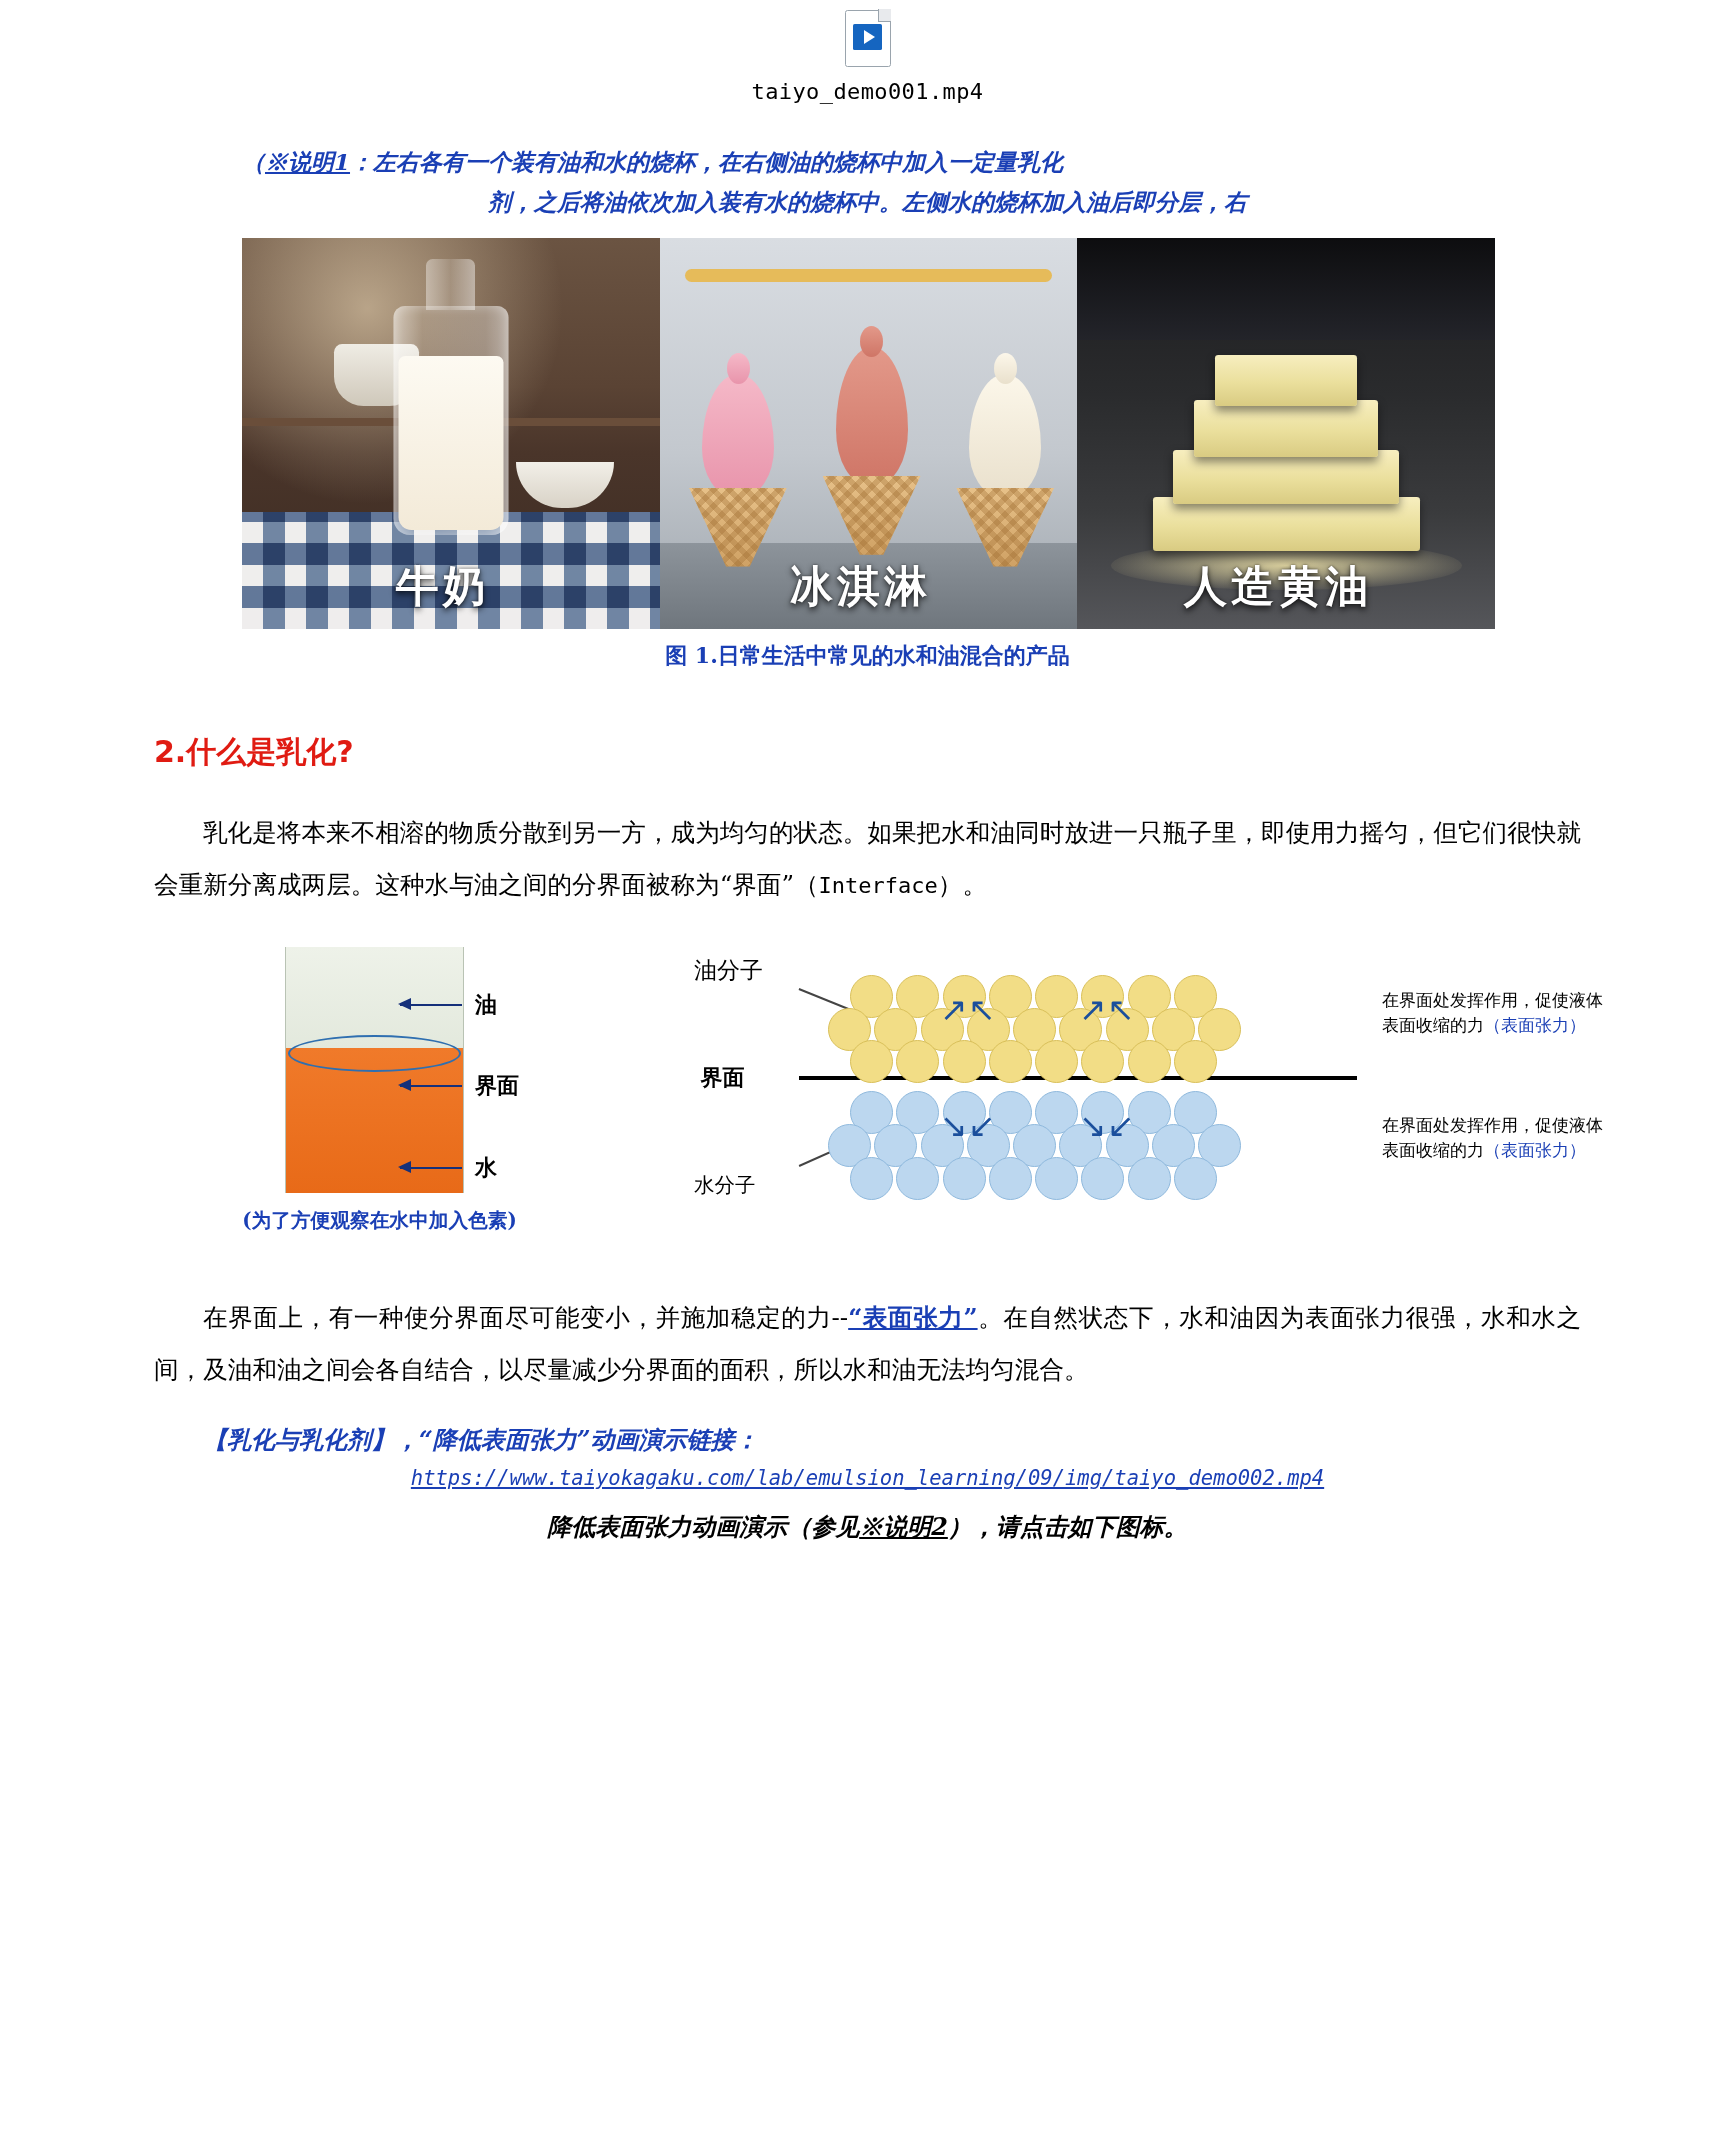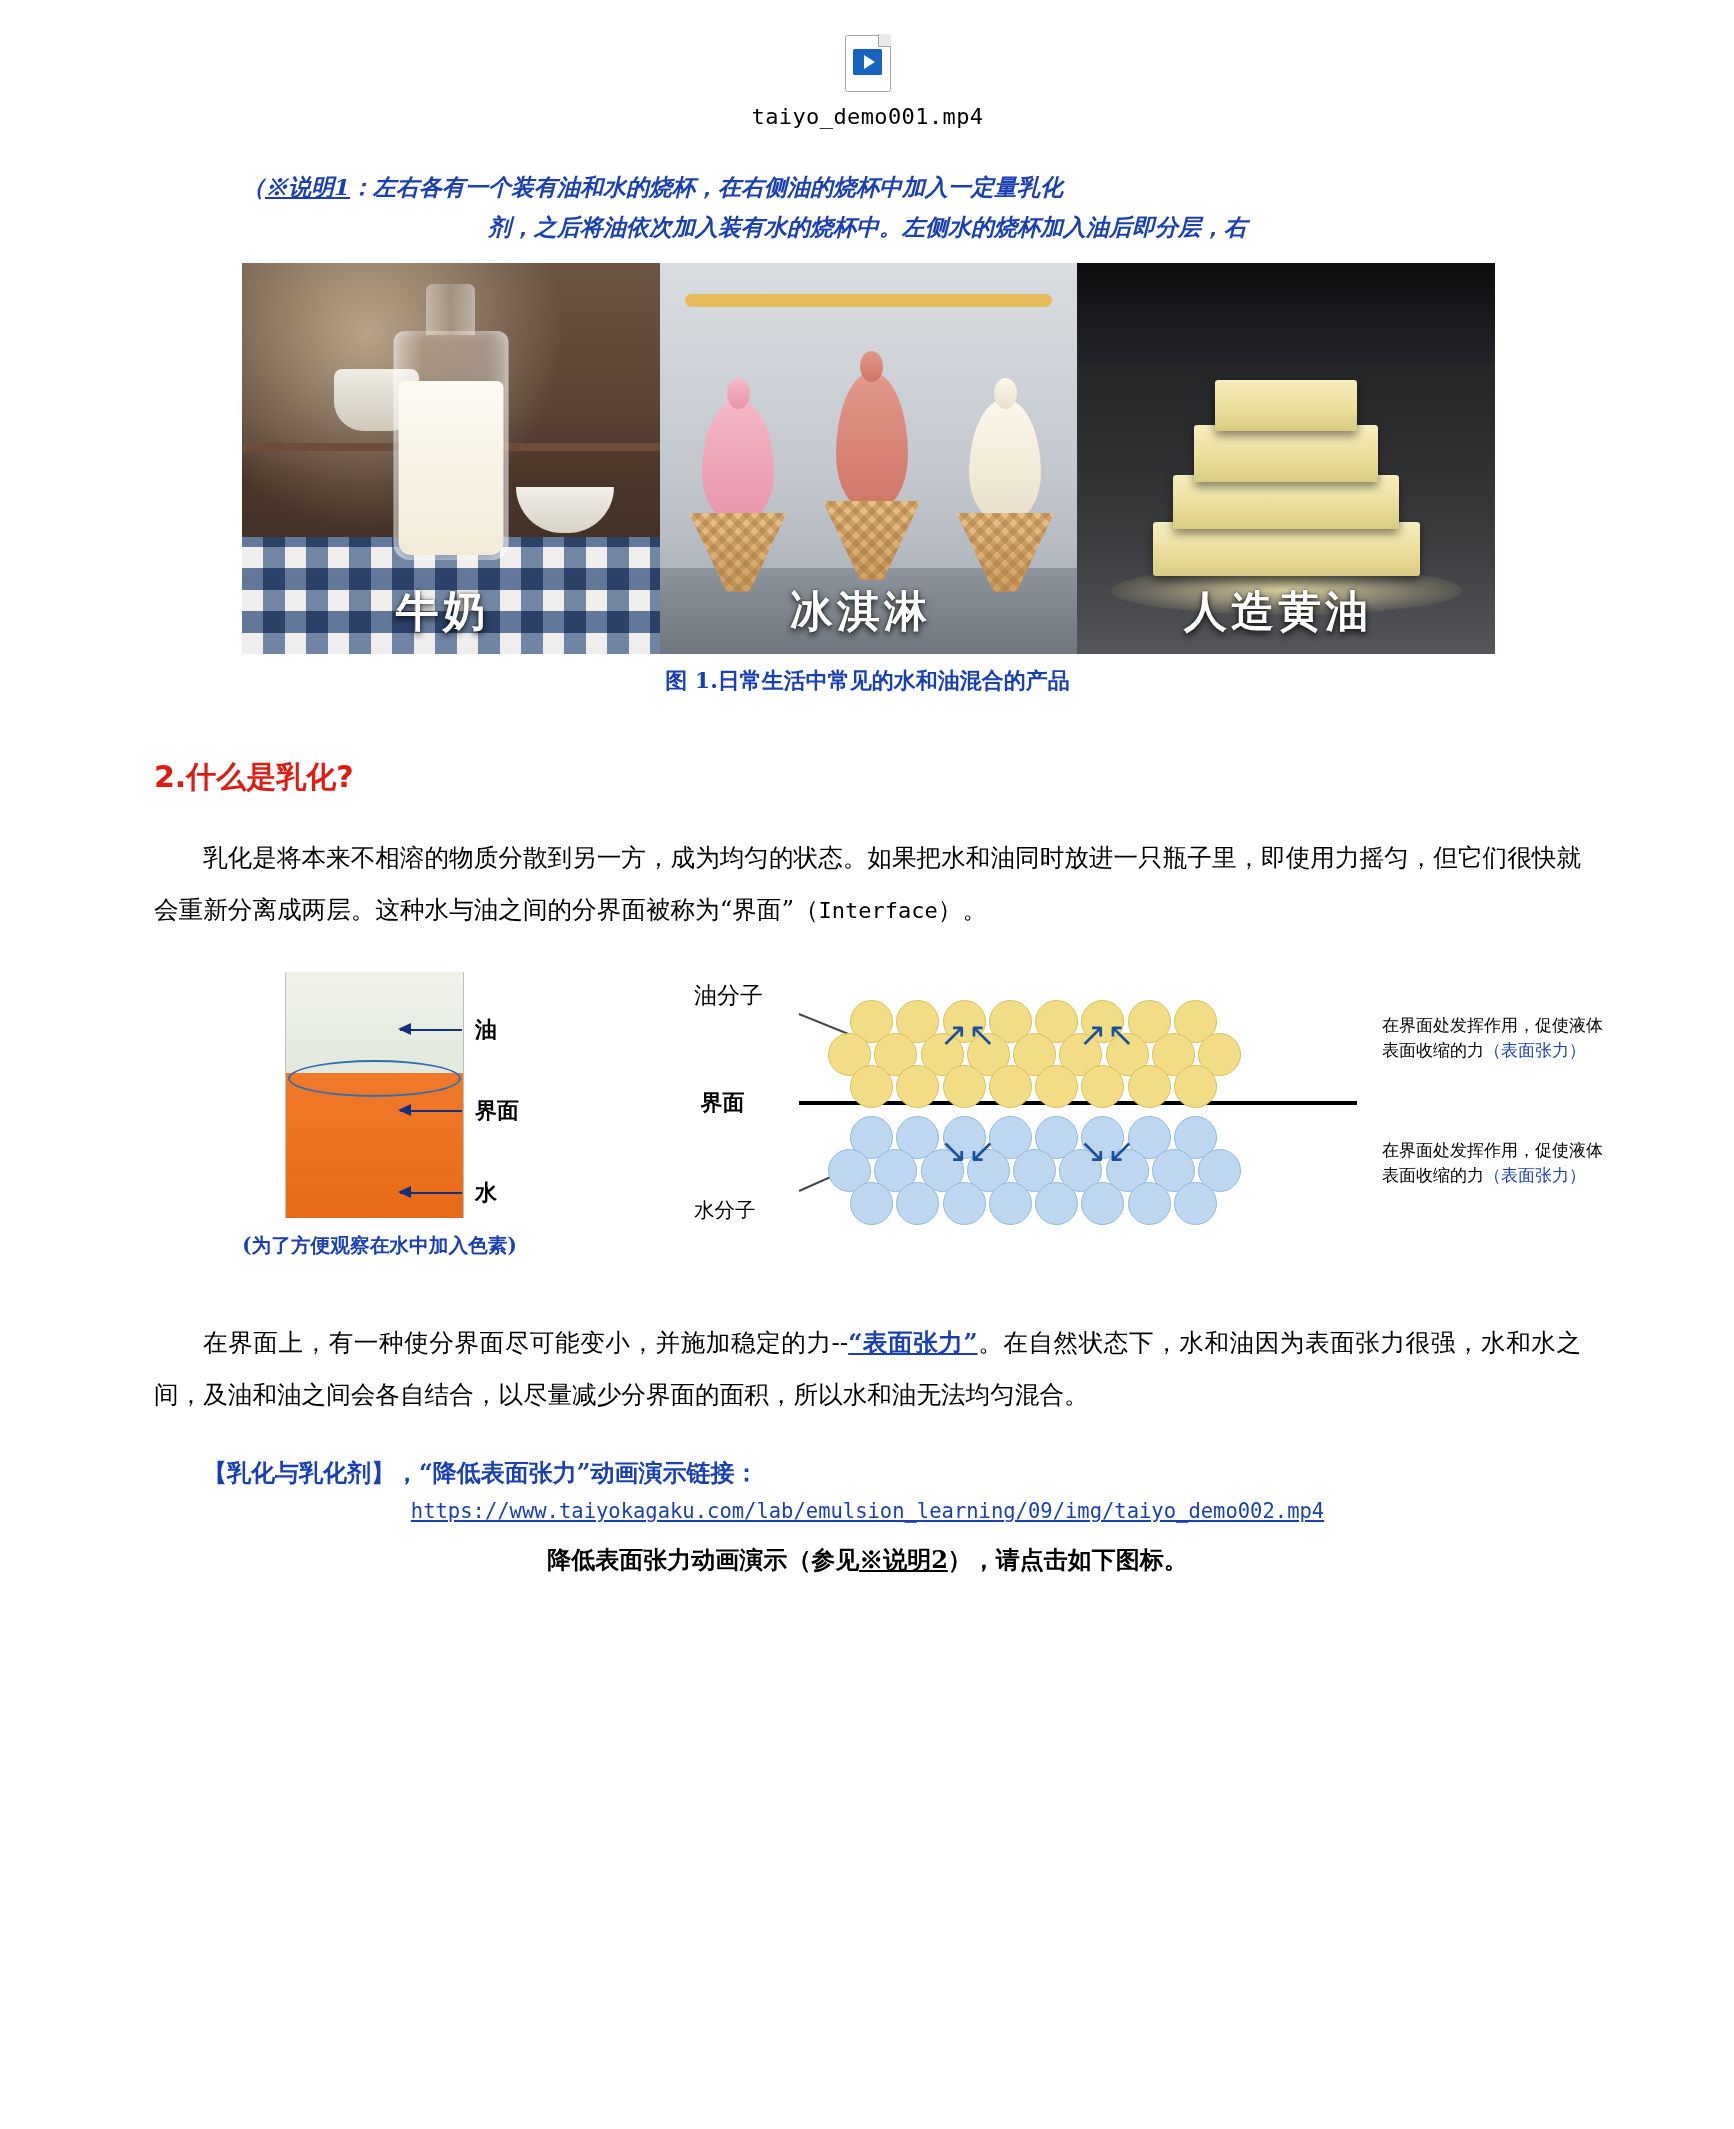--- a/index.html
+++ b/index.html
@@ -19,21 +19,21 @@
     width: 1735px;
     height: 2129px;
     position: relative;
     box-sizing: border-box;
     padding: 0 242px;
   }
 
   
   .video-block {
     text-align: center;
-    padding-top: 35px;
+    padding-top: 10px;
   }
   .file-icon {
     width: 46px;
     height: 57px;
     margin: 0 auto;
     position: relative;
     background: #ffffff;
     border: 1.6px solid #9aa4ad;
     border-radius: 2.5px;
     box-sizing: border-box;
@@ -396,23 +396,24 @@
   }
 
   .link-blue {
     color: #1a3fb5;
     text-decoration: underline;
     font-weight: bold;
   }
 
   
   .bottom-block {
-    margin-top: 36px;
+    margin-top: 28px;
     margin-left: -88px;
     margin-right: -88px;
+    font-style: italic;
   }
   .bold-blue-line {
     color: #1a3fb5;
     font-family: "DejaVu Serif", serif;
     font-weight: bold;
     font-size: 24px;
     text-indent: 49px;
   }
   .url-line {
     margin-top: 9.8px;

